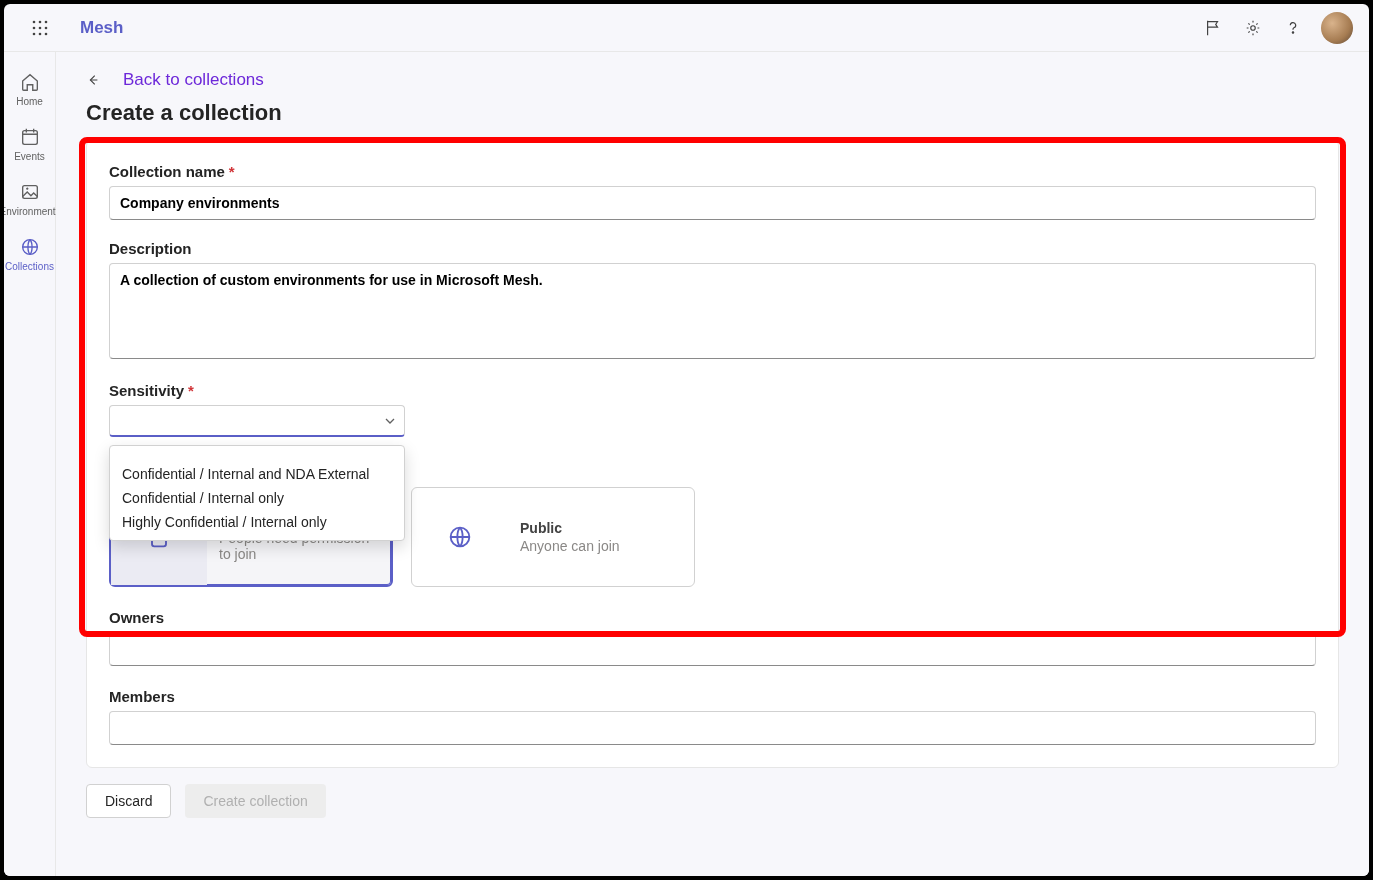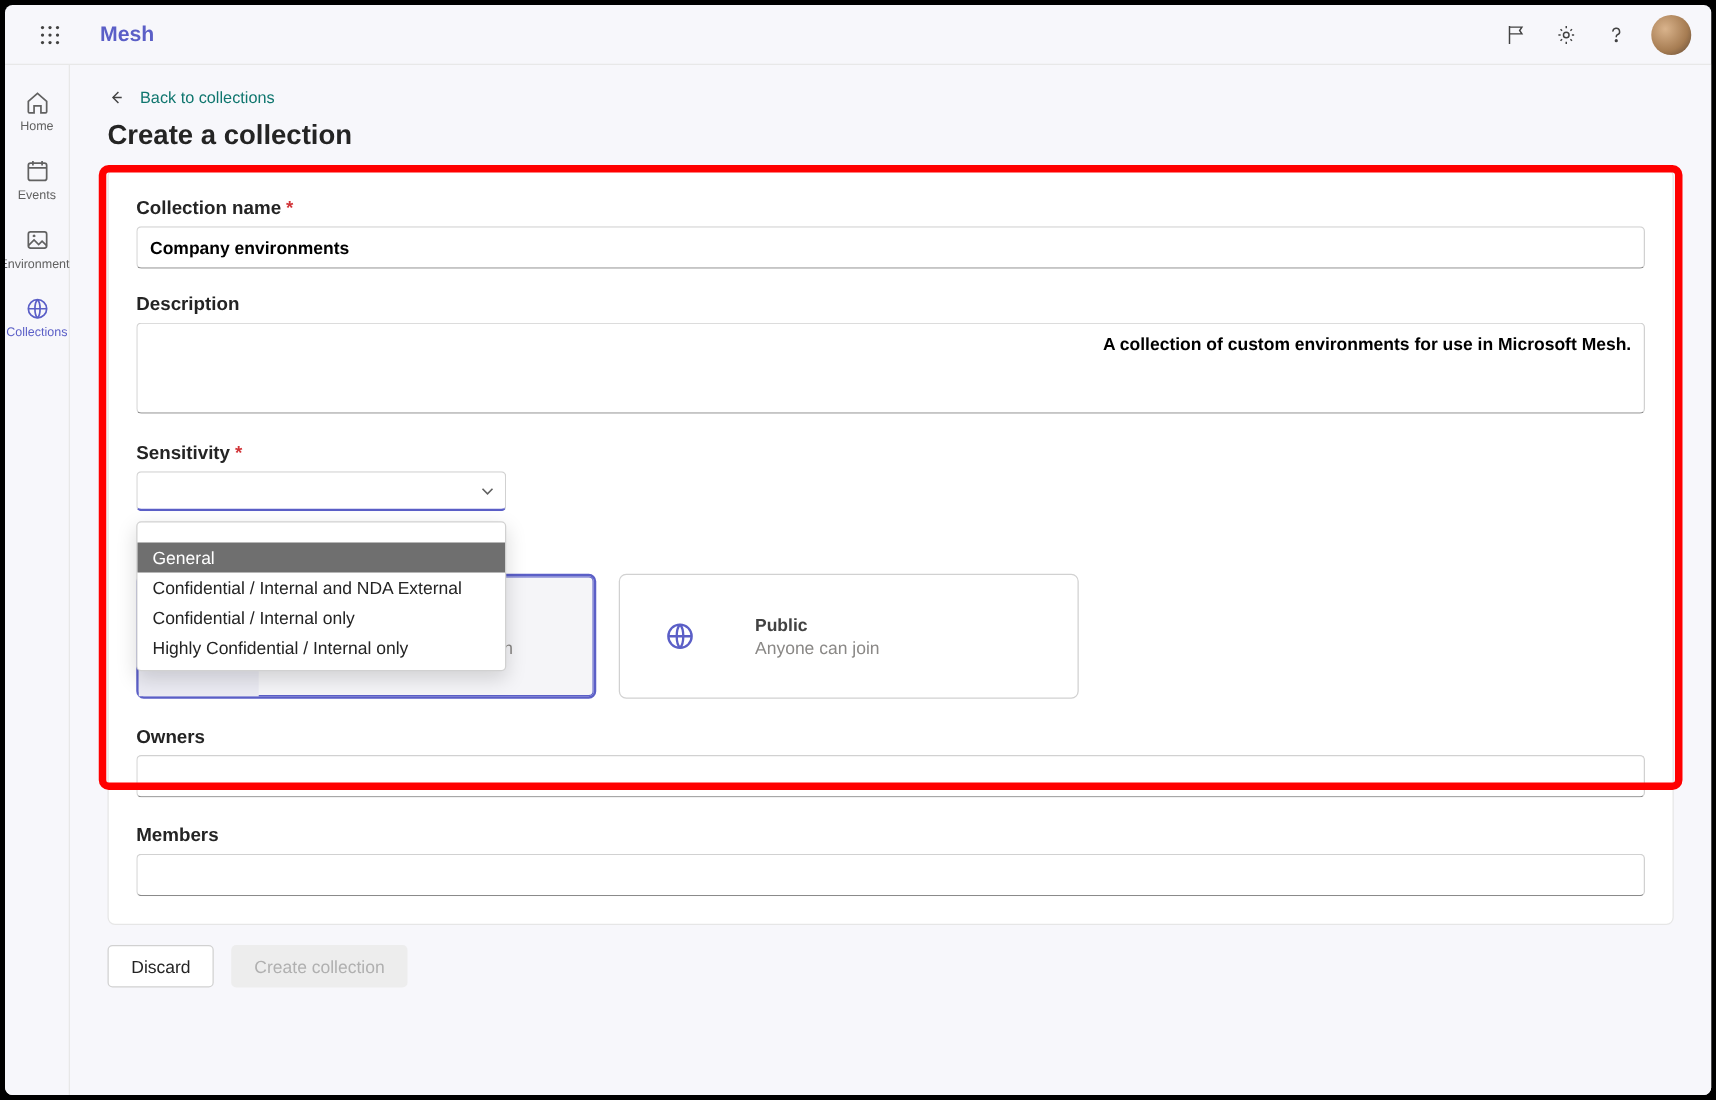--- a/index.html
+++ b/index.html
@@ -77,22 +77,22 @@
     display:flex; align-items:center; justify-content:center;
     height: 28px;
   }
   
   .main {
     flex:1; overflow:auto; position:relative;
     background: #f7f7fb;
     padding: 12px 30px 20px 30px;
   }
   .backlink {
-    display:flex; align-items:center; gap:12px;
-    color: #0f766e; font-size: 13px; cursor:pointer;
+    display:flex; align-items:center; gap:23px;
+    color: #6d28d9; font-size: 17px; cursor:pointer;
     padding: 6px 0;
   }
   .page-title {
     font-size: 22px; font-weight: 700; margin: 4px 0 14px;
   }
   .card {
     background: var(--card-bg);
     border: 1px solid #e6e6e6;
     border-radius: 6px;
     padding: 22px;
@@ -107,21 +107,21 @@
     border: 1px solid var(--border);
     border-bottom: 1.5px solid #8a8a8a;
     border-radius: 4px;
     padding: 8px 10px;
     font-size: 14px;
     font-family: inherit;
     background: #fff;
     resize: none;
     font-weight: bold;
   }
-  .textarea { height: 73px; text-align: right; }
+  .textarea { height: 96px; }
   .section-gap { height: 20px; }
   .sensitivity-wrap { position: relative; width: 296px; }
   .select-box {
     width: 100%;
     height: 32px;
     border: 1px solid var(--border);
     border-bottom: 2px solid var(--accent);
     border-radius: 4px;
     background: #fff;
     display:flex; align-items:center; justify-content:flex-end;
@@ -143,21 +143,21 @@
     padding: 4px 12px;
     cursor:pointer;
     font-size: 14px;
     white-space: nowrap;
   }
   .dropdown-item.selected { background:#6f6f6f; color:#fff; }
   .privacy-row {
     display:flex; gap:18px; margin-top: 50px;
   }
   .privacy-card {
-    width: 368px; height: 100px;
+    width: 284px; height: 100px;
     border: 1px solid var(--border);
     border-radius: 6px;
     display:flex; align-items:center;
     cursor:pointer;
   }
   .privacy-card.active {
     border: 2px solid var(--accent);
     background: #f5f5f8;
     box-shadow: 0 0 0 1px var(--accent) inset;
   }
@@ -322,21 +322,20 @@
         </div>
         <div class="sensitivity-wrap">
           <div class="select-box">
             <span>
               <svg width="12" height="12" viewBox="0 0 12 12" fill="none" stroke="#616161" stroke-width="1.3">
                   <path d="M2 4l4 4 4-4"></path>
                 </svg>
             </span>
           </div>
           <div class="dropdown">
-            <div class="dropdown-item selected">General</div>
             <div class="dropdown-item">Confidential / Internal and NDA External</div>
             <div class="dropdown-item">Confidential / Internal only</div>
             <div class="dropdown-item">Highly Confidential / Internal only</div>
           </div>
         </div>
 
         
         <div class="privacy-row">
           <div class="privacy-card active">
             <div class="privacy-icon-box">

